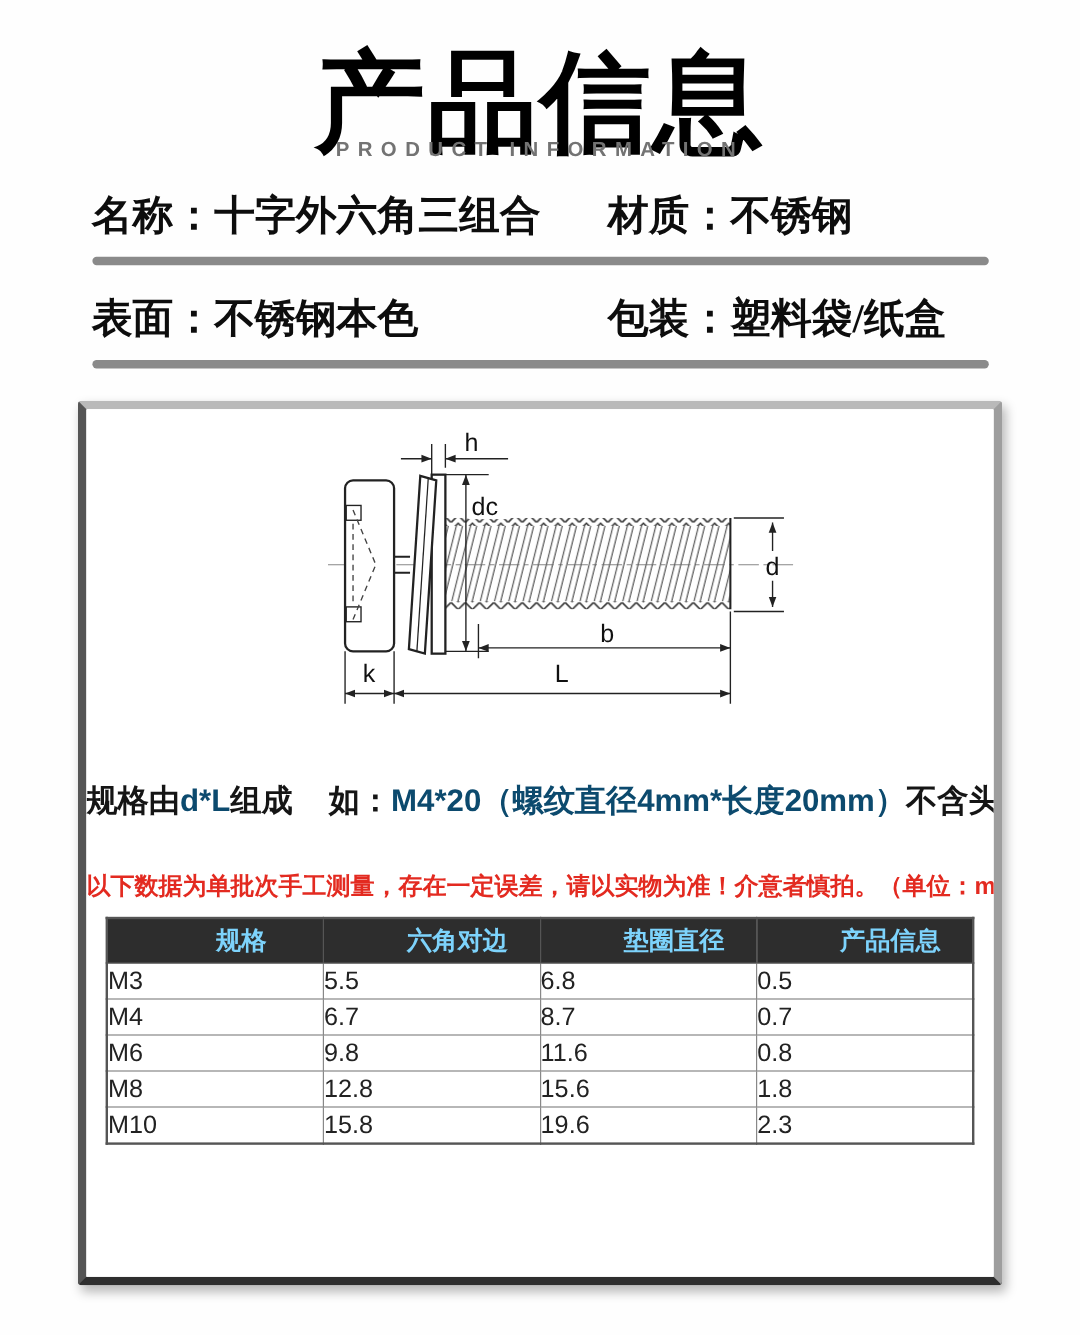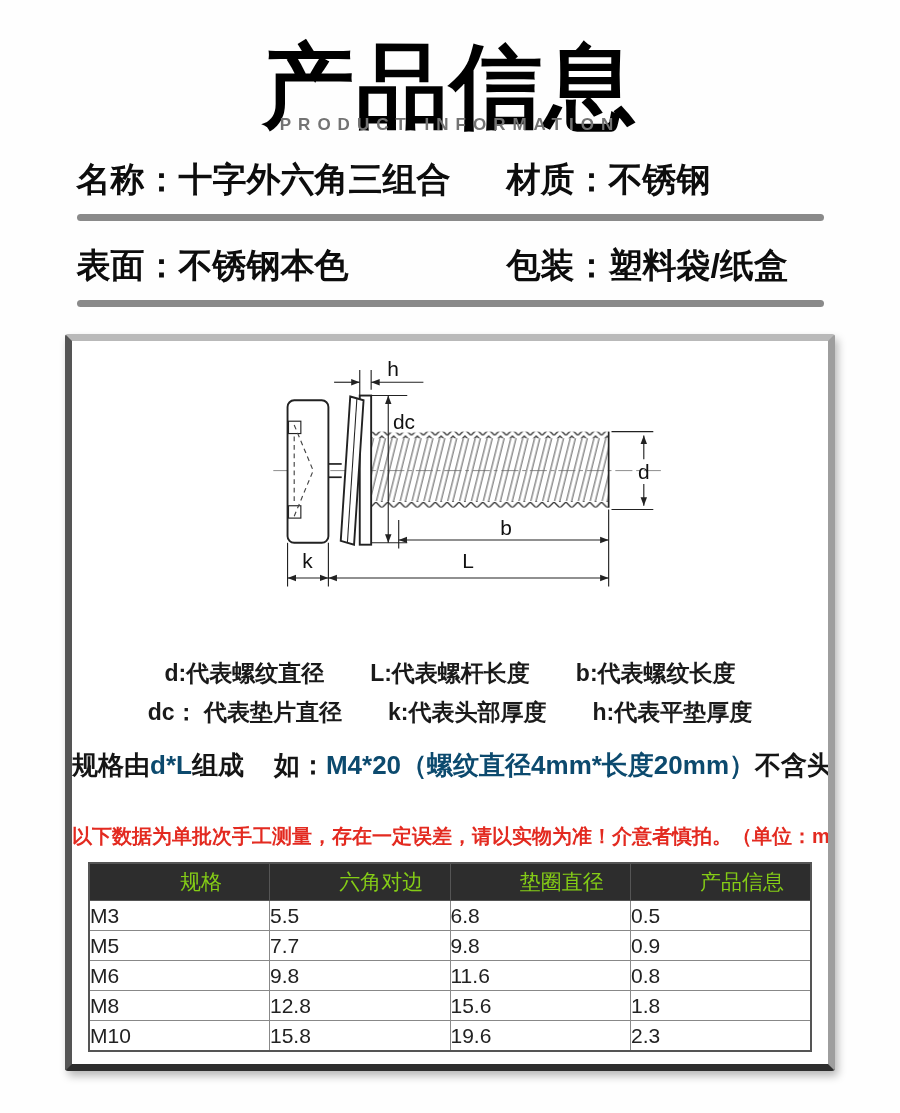--- a/index.html
+++ b/index.html
@@ -12,21 +12,21 @@
   .title-block{text-align:center;padding-top:36px;}
   .main-title{
     font-size:92px;font-weight:600;letter-spacing:2px;color:#000;
     line-height:1.1;
   }
   .sub-title{
     margin-top:-22px;font-size:17px;font-weight:700;letter-spacing:7px;
     color:#737373;
   }
   
-  .info-section{width:747px;margin:8px auto 0 auto;}
+  .info-section{width:747px;margin:8px auto 0 auto;font-family:Liberation Serif, serif;}
   .info-row{display:flex;align-items:baseline;font-size:34px;font-weight:600;color:#0d0d0d;margin-top:22px;}
   .info-left{width:430px;white-space:nowrap;}
   .info-right{white-space:nowrap;}
   .divider{height:7px;background:#8a8a8a;border-radius:4px;margin-top:11px;}
   
   .card{
     margin:27px auto 0 auto;width:756px;height:723px;
     background:#ffffff;border-radius:3px;
     border:7px solid;
     border-color:#b9b9b9 #9e9e9e #2e2e2e #555555;
@@ -44,21 +44,21 @@
   .spec-note .red{color:#0c4a6e;}
   .spec-note .gap{margin-left:30px;}
   
   .warning{margin-top:40px;text-align:center;font-size:20px;font-weight:700;color:#e32a20;white-space:nowrap;}
   
   table.spec-table{
     width:724px;margin:12px auto 0 auto;border-collapse:collapse;table-layout:fixed;
     font-size:21px;color:#222;border:2px solid #555;
   }
   table.spec-table th{
-    background:#2d2d2d;color:#84cc16;font-weight:400;height:34px;
+    background:#2d2d2d;color:#7dd3fc;font-weight:700;height:34px;
     border:1px solid #555;
     padding-left:44px;
   }
   table.spec-table td{
     height:29px;text-align:left;border:1px solid #888;background:#fff;padding:0;
   }
 </style>
 </head>
 <body>
 
@@ -160,32 +160,20 @@
         <line x1="207" y1="204" x2="207" y2="250" stroke="#222" stroke-width="1.2"></line>
         <line x1="250" y1="204" x2="250" y2="250" stroke="#222" stroke-width="1.2"></line>
         <line x1="545" y1="169" x2="545" y2="250" stroke="#222" stroke-width="1.2"></line>
         <line x1="207" y1="241" x2="250" y2="241" stroke="#222" stroke-width="1.2" marker-start="url(#as)" marker-end="url(#ae)"></line>
         <line x1="250" y1="241" x2="545" y2="241" stroke="#222" stroke-width="1.2" marker-start="url(#as)" marker-end="url(#ae)"></line>
         <text x="228" y="231" text-anchor="middle">k</text>
         <text x="397" y="231" text-anchor="middle">L</text>
       </svg>
     </div>
 
-    <div class="legend">
-      <div class="legend-line">
-        <span>d:代表螺纹直径</span>
-        <span>L:代表螺杆长度</span>
-        <span>b:代表螺纹长度</span>
-      </div>
-      <div class="legend-line">
-        <span>dc： 代表垫片直径</span>
-        <span>k:代表头部厚度</span>
-        <span>h:代表平垫厚度</span>
-      </div>
-    </div>
 
     <div class="spec-note">
       <span>规格由</span><span class="red">d*L</span><span>组成</span><span class="gap">如：</span><span class="red">M4*20（螺纹直径4mm*长度20mm）</span><span>不含头部厚度</span>
     </div>
 
     <div class="warning">以下数据为单批次手工测量，存在一定误差，请以实物为准！介意者慎拍。（单位：mm）</div>
 
     <table class="spec-table">
       <thead>
         <tr>
@@ -196,24 +184,24 @@
         </tr>
       </thead>
       <tbody>
         <tr>
           <td>M3</td>
             <td>5.5</td>
             <td>6.8</td>
             <td>0.5</td>
         </tr>
         <tr>
-          <td>M5</td>
-            <td>7.7</td>
-            <td>9.8</td>
-            <td>0.9</td>
+          <td>M4</td>
+            <td>6.7</td>
+            <td>8.7</td>
+            <td>0.7</td>
         </tr>
         <tr>
           <td>M6</td>
             <td>9.8</td>
             <td>11.6</td>
             <td>0.8</td>
         </tr>
         <tr>
           <td>M8</td>
             <td>12.8</td>

